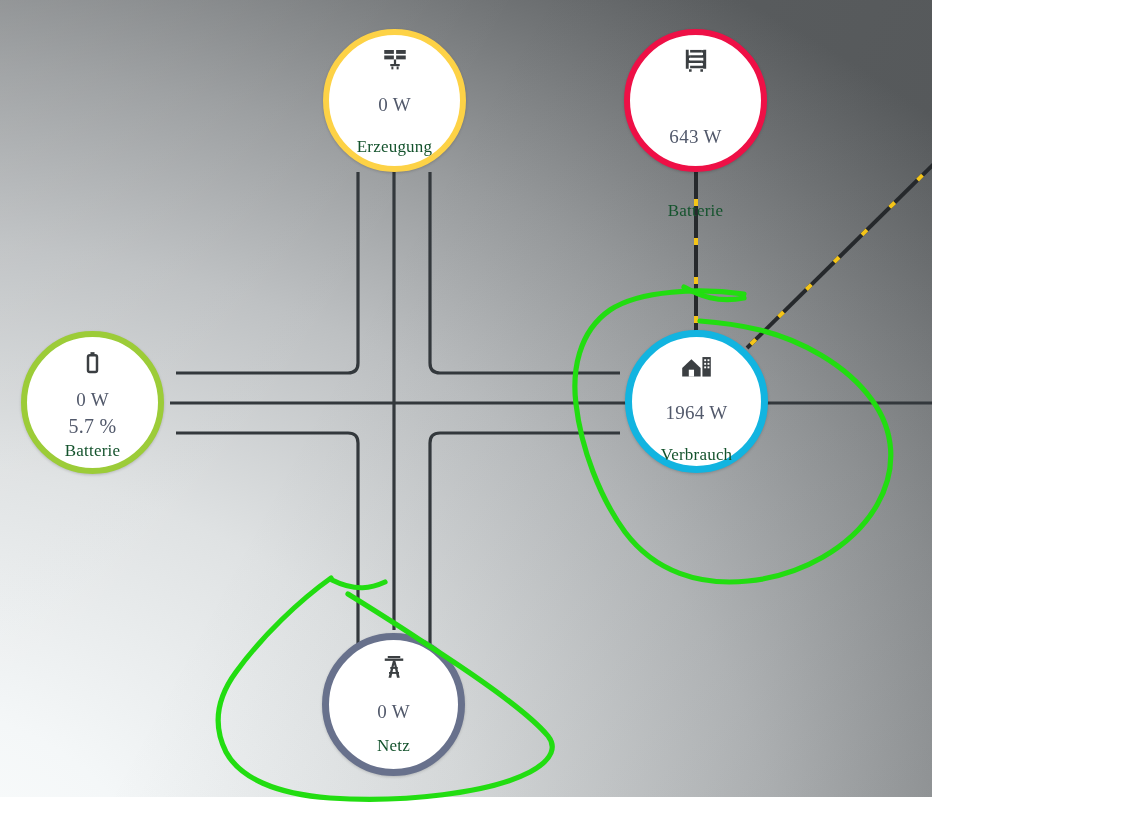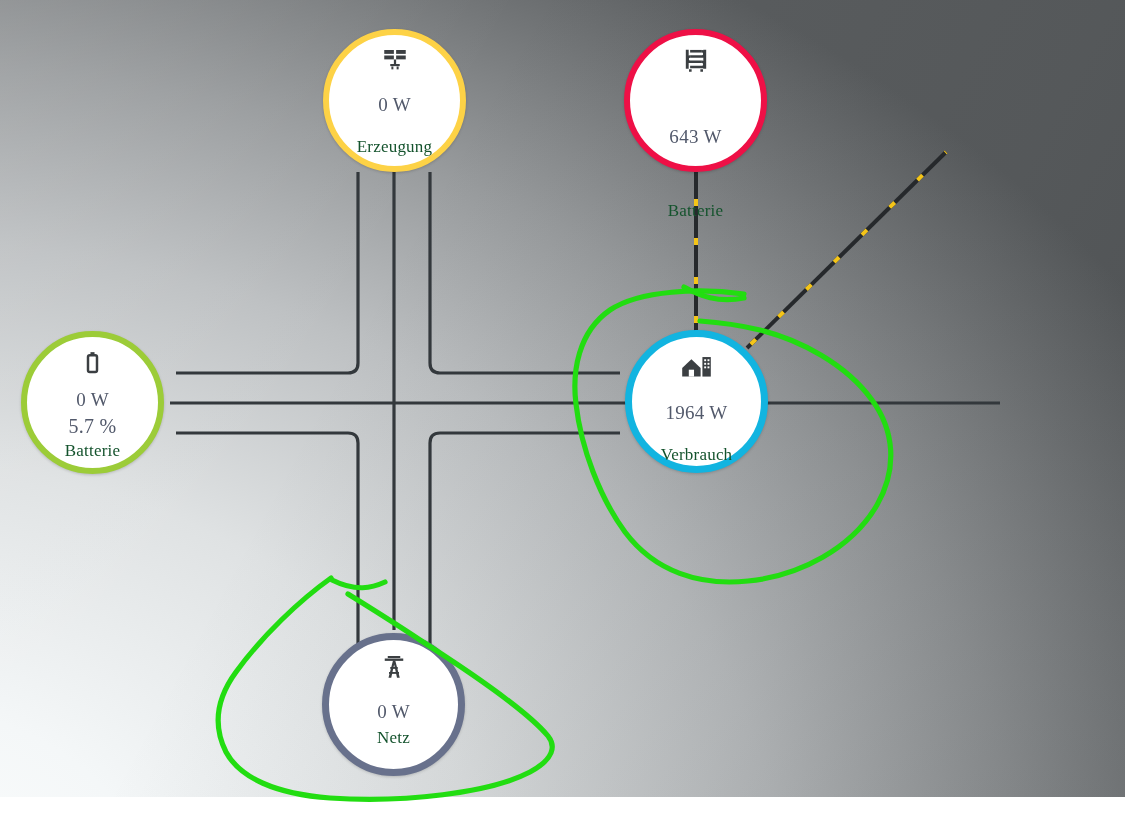--- a/index.html
+++ b/index.html
@@ -1,21 +1,21 @@
 <!DOCTYPE html>
 <html><head>
 <meta charset="utf-8">
 <style>
   html,body{margin:0;padding:0;}
   body{
     width:1125px;height:814px;overflow:hidden;
     font-family:"Liberation Serif",serif;
     background:#ffffff;
   }
-  #stage{position:relative;width:1125px;height:814px;overflow:hidden;}
+  #stage{position:relative;width:932px;height:814px;overflow:hidden;}
 
   
   #bg{
     position:absolute;left:0;top:0;width:1125px;height:797px;
     background:
       radial-gradient(ellipse 1500px 1100px at -120px 900px, #fdfefe 0%, #f4f7f8 18%, #dfe2e3 40%, #bdc0c2 60%, #989b9d 76%, #737678 90%, #5a5d5f 100%);
   }
   #bg-shade{
     position:absolute;left:0;top:0;width:1125px;height:797px;
     background:linear-gradient(118deg, rgba(255,255,255,0.10) 0%, rgba(255,255,255,0.0) 34%, rgba(40,44,46,0.10) 72%, rgba(30,34,36,0.20) 100%);
@@ -63,21 +63,21 @@
   .node.two .glyph{margin-top:11px;}
   .node.two .val{margin-top:19px;}
   .node.two .name{margin-top:24px;}
 
   #node-werkstatt .glyph{margin-top:9px;}
   #node-werkstatt .val{margin-top:18px;}
   #node-werkstatt .name{margin-top:23px;}
 
   #node-netz .glyph{margin-top:12px;}
   #node-netz .val{margin-top:20px;}
-  #node-netz .name{margin-top:8px;}
+  #node-netz .name{margin-top:16px;}
 </style>
 </head>
 <body>
 
 <div id="stage">
 
   <div id="bg"></div>
   <div id="bg-shade"></div>
   <div id="bottom-strip"></div>
 

